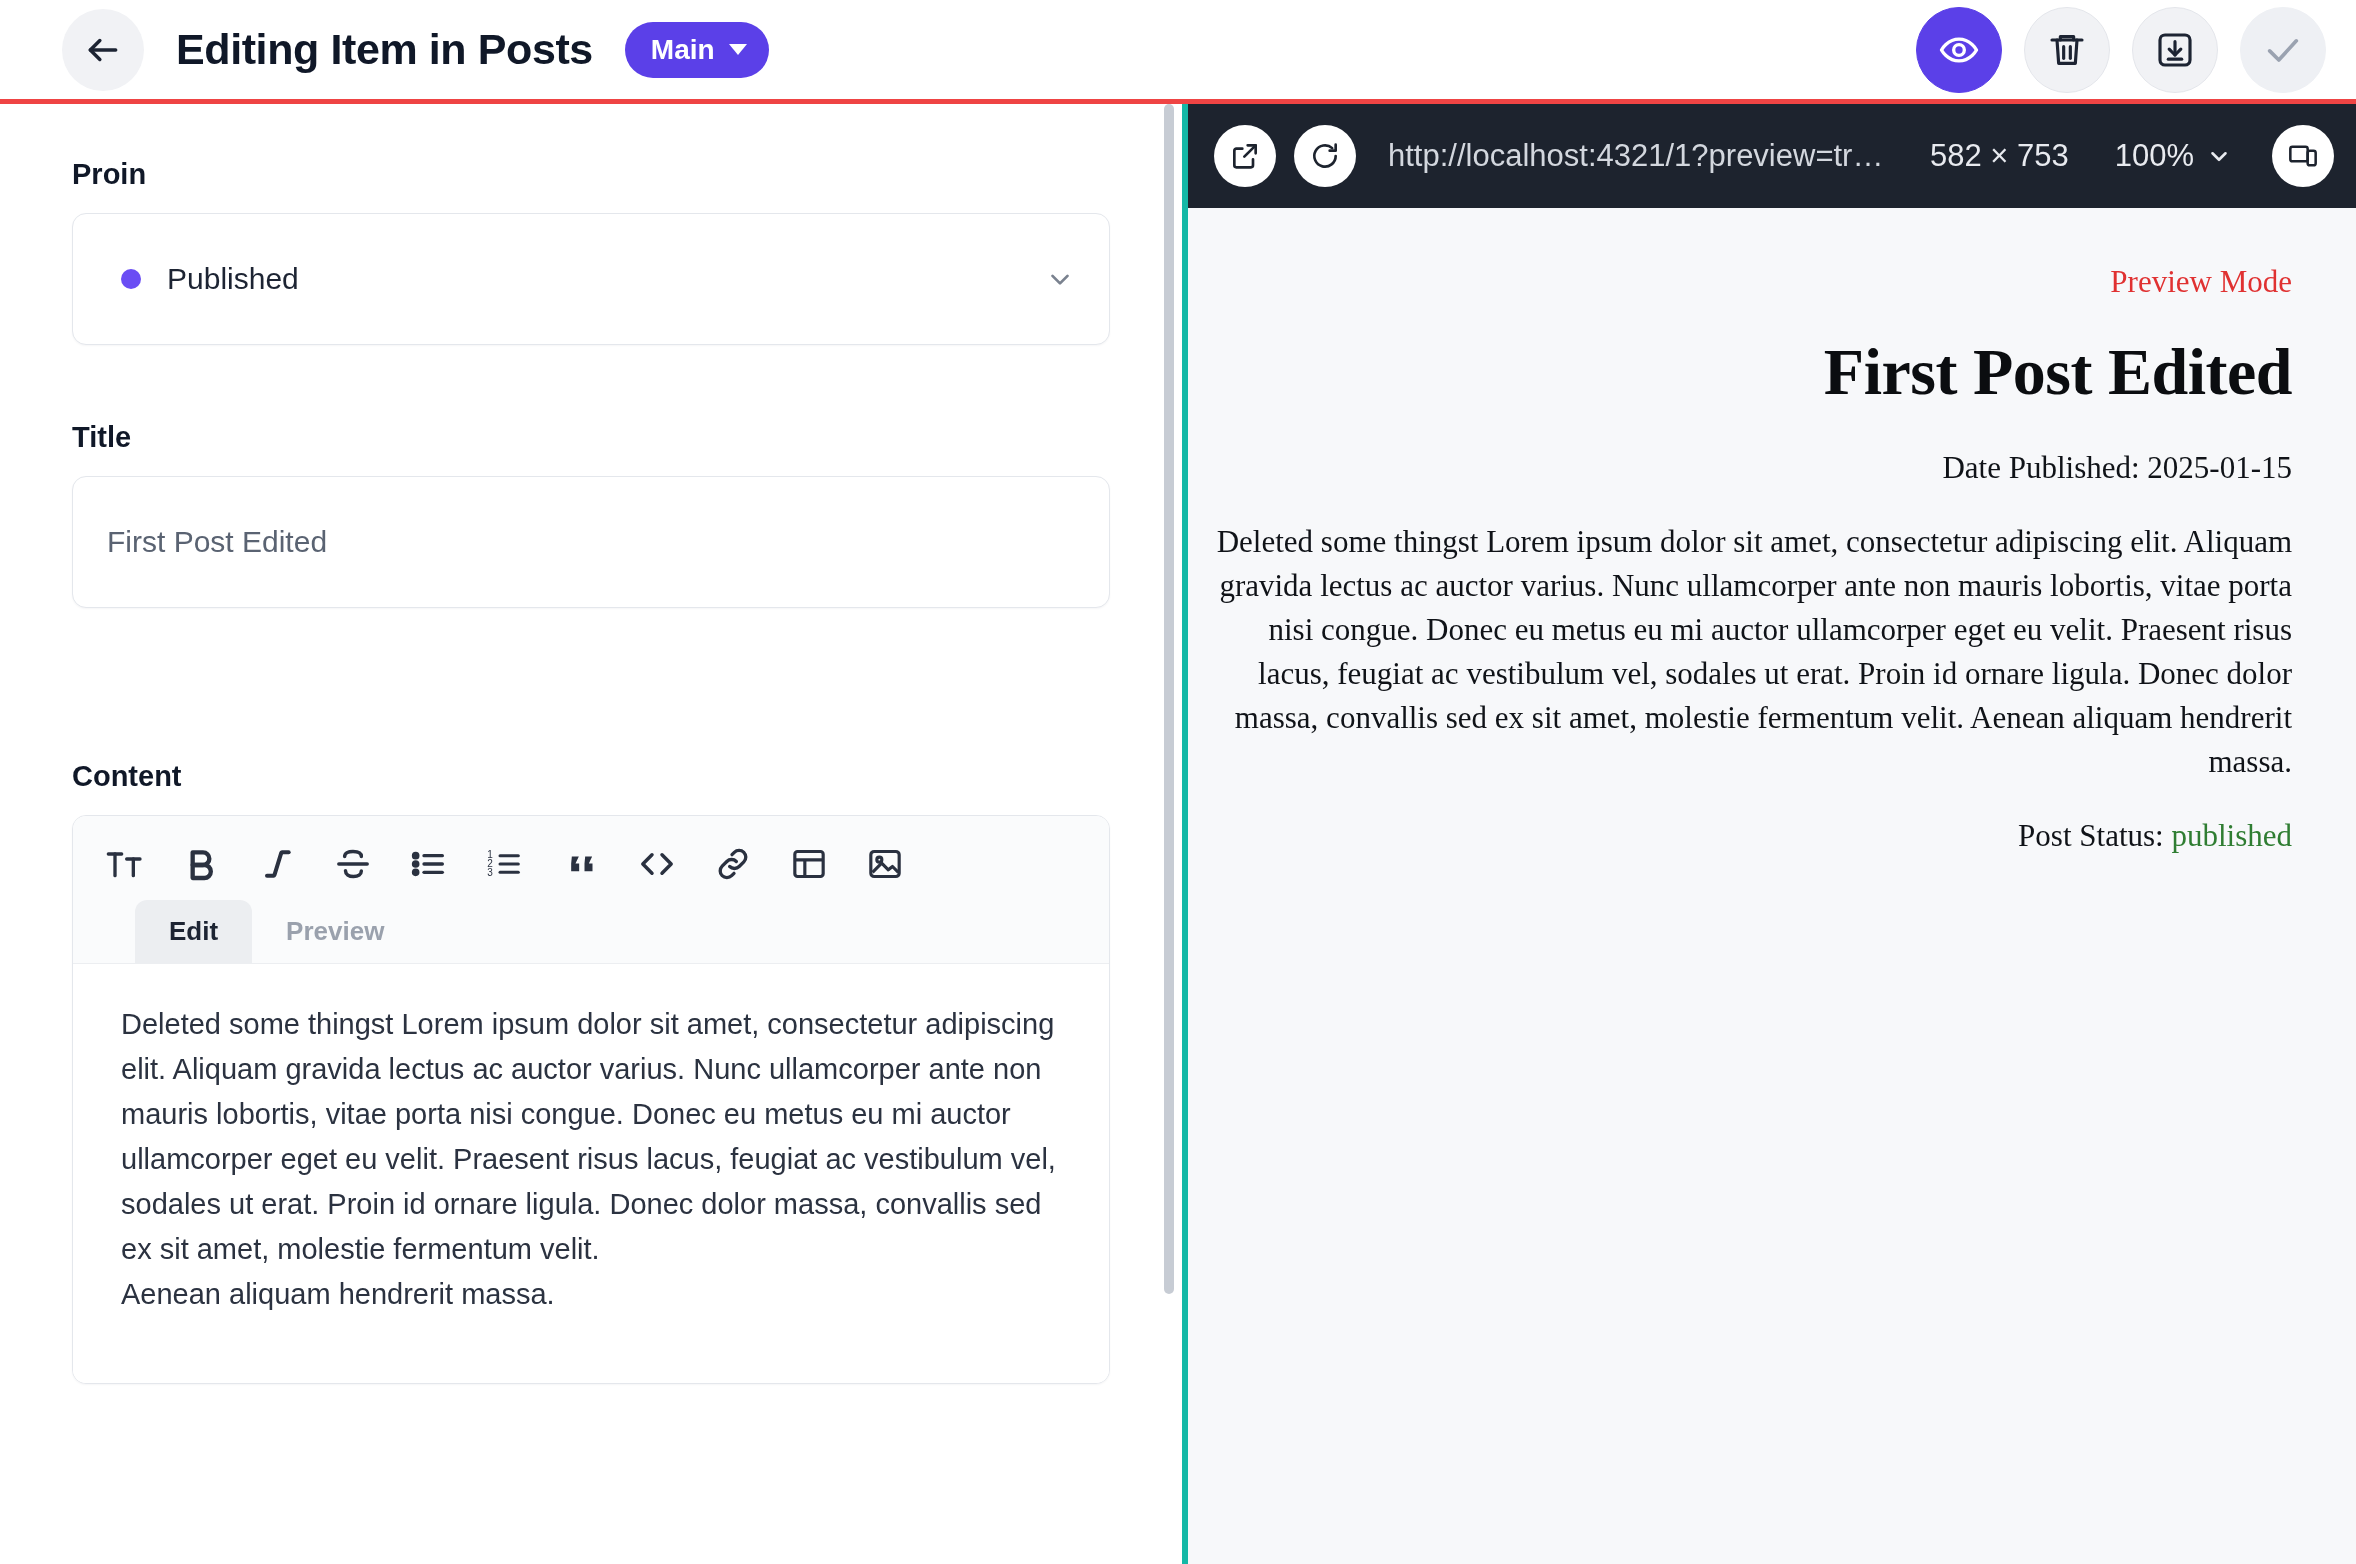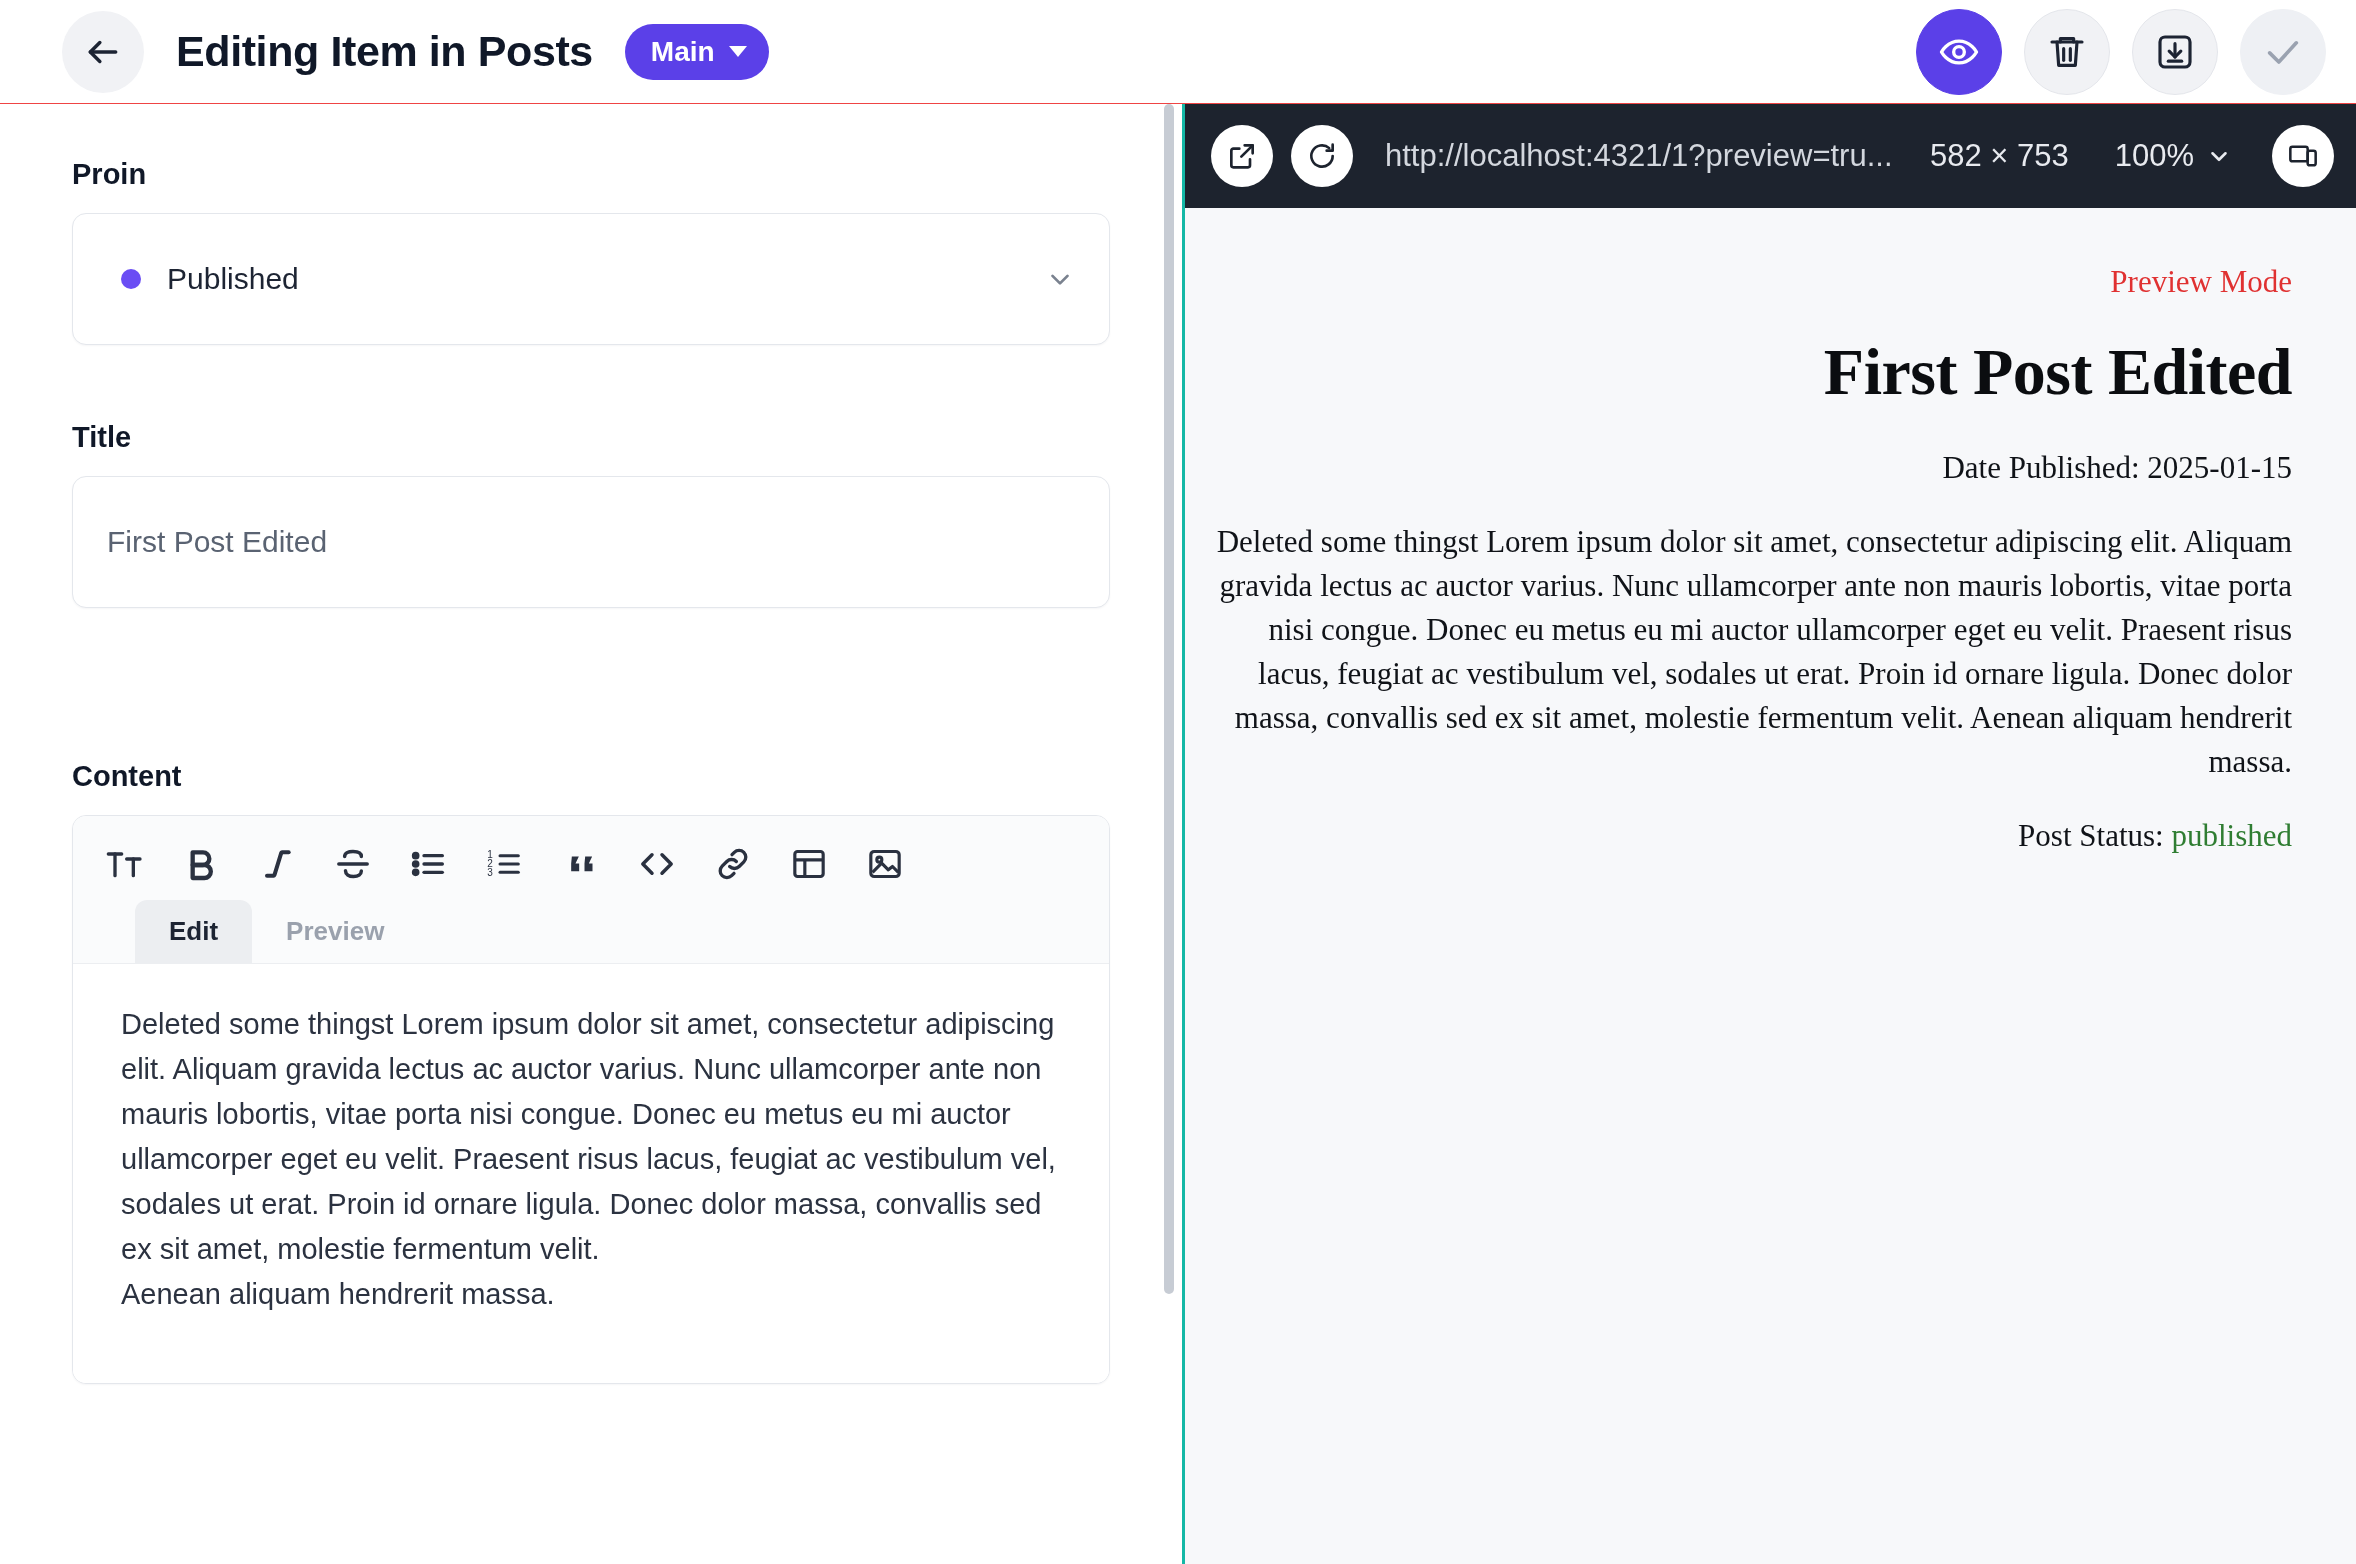--- a/index.html
+++ b/index.html
@@ -21,21 +21,21 @@
   }
 
   
   .topbar {
     height: 104px;
     min-height: 104px;
     display: flex;
     align-items: center;
     padding: 0 30px 0 62px;
     background: #ffffff;
-    border-bottom: 1px solid #ef4444;
+    border-bottom: 5px solid #ef4444;
   }
   .back-btn {
     width: 82px; height: 82px;
     border-radius: 50%;
     background: #f1f2f5;
     display: flex; align-items: center; justify-content: center;
     cursor: pointer;
     flex: 0 0 auto;
   }
   .back-btn svg { width: 38px; height: 38px; }
@@ -209,21 +209,21 @@
     background: #c7ccd4;
     border-radius: 6px;
   }
 
   
   .preview-pane {
     flex: 1 1 auto;
     display: flex;
     flex-direction: column;
     min-width: 0;
-    border-left: 3px solid #14b8a6;
+    border-left: 6px solid #14b8a6;
     background: #f7f8fa;
   }
   .preview-bar {
     height: 104px;
     min-height: 104px;
     background: #1d232e;
     display: flex;
     align-items: center;
     padding: 0 22px 0 26px;
     gap: 18px;

